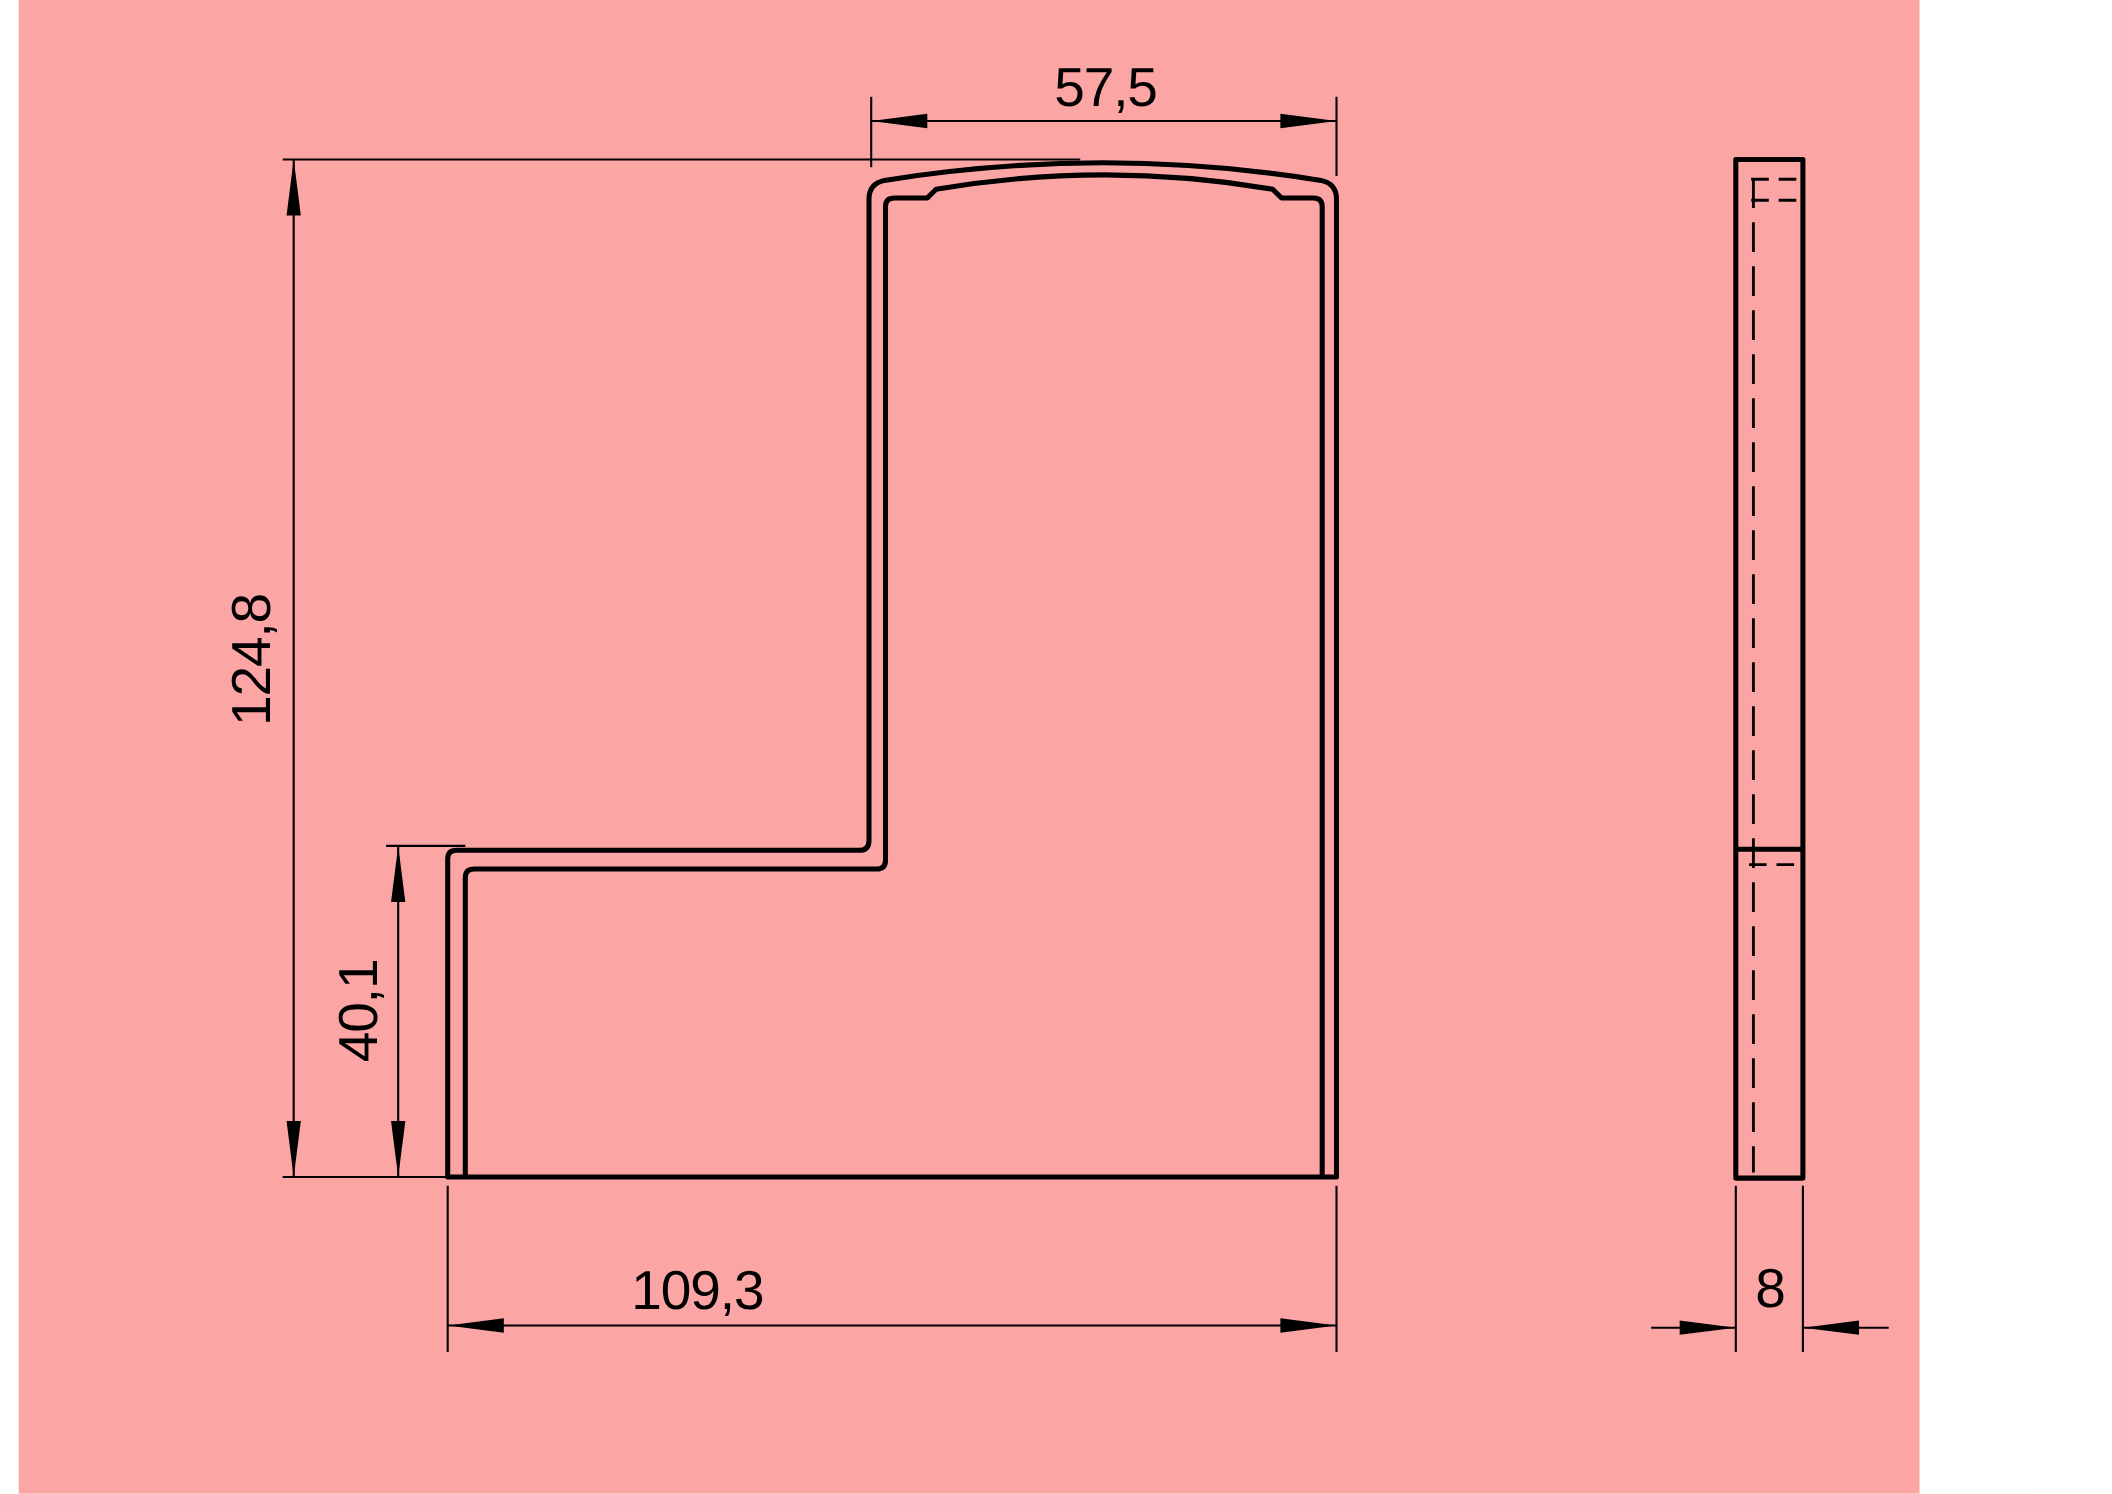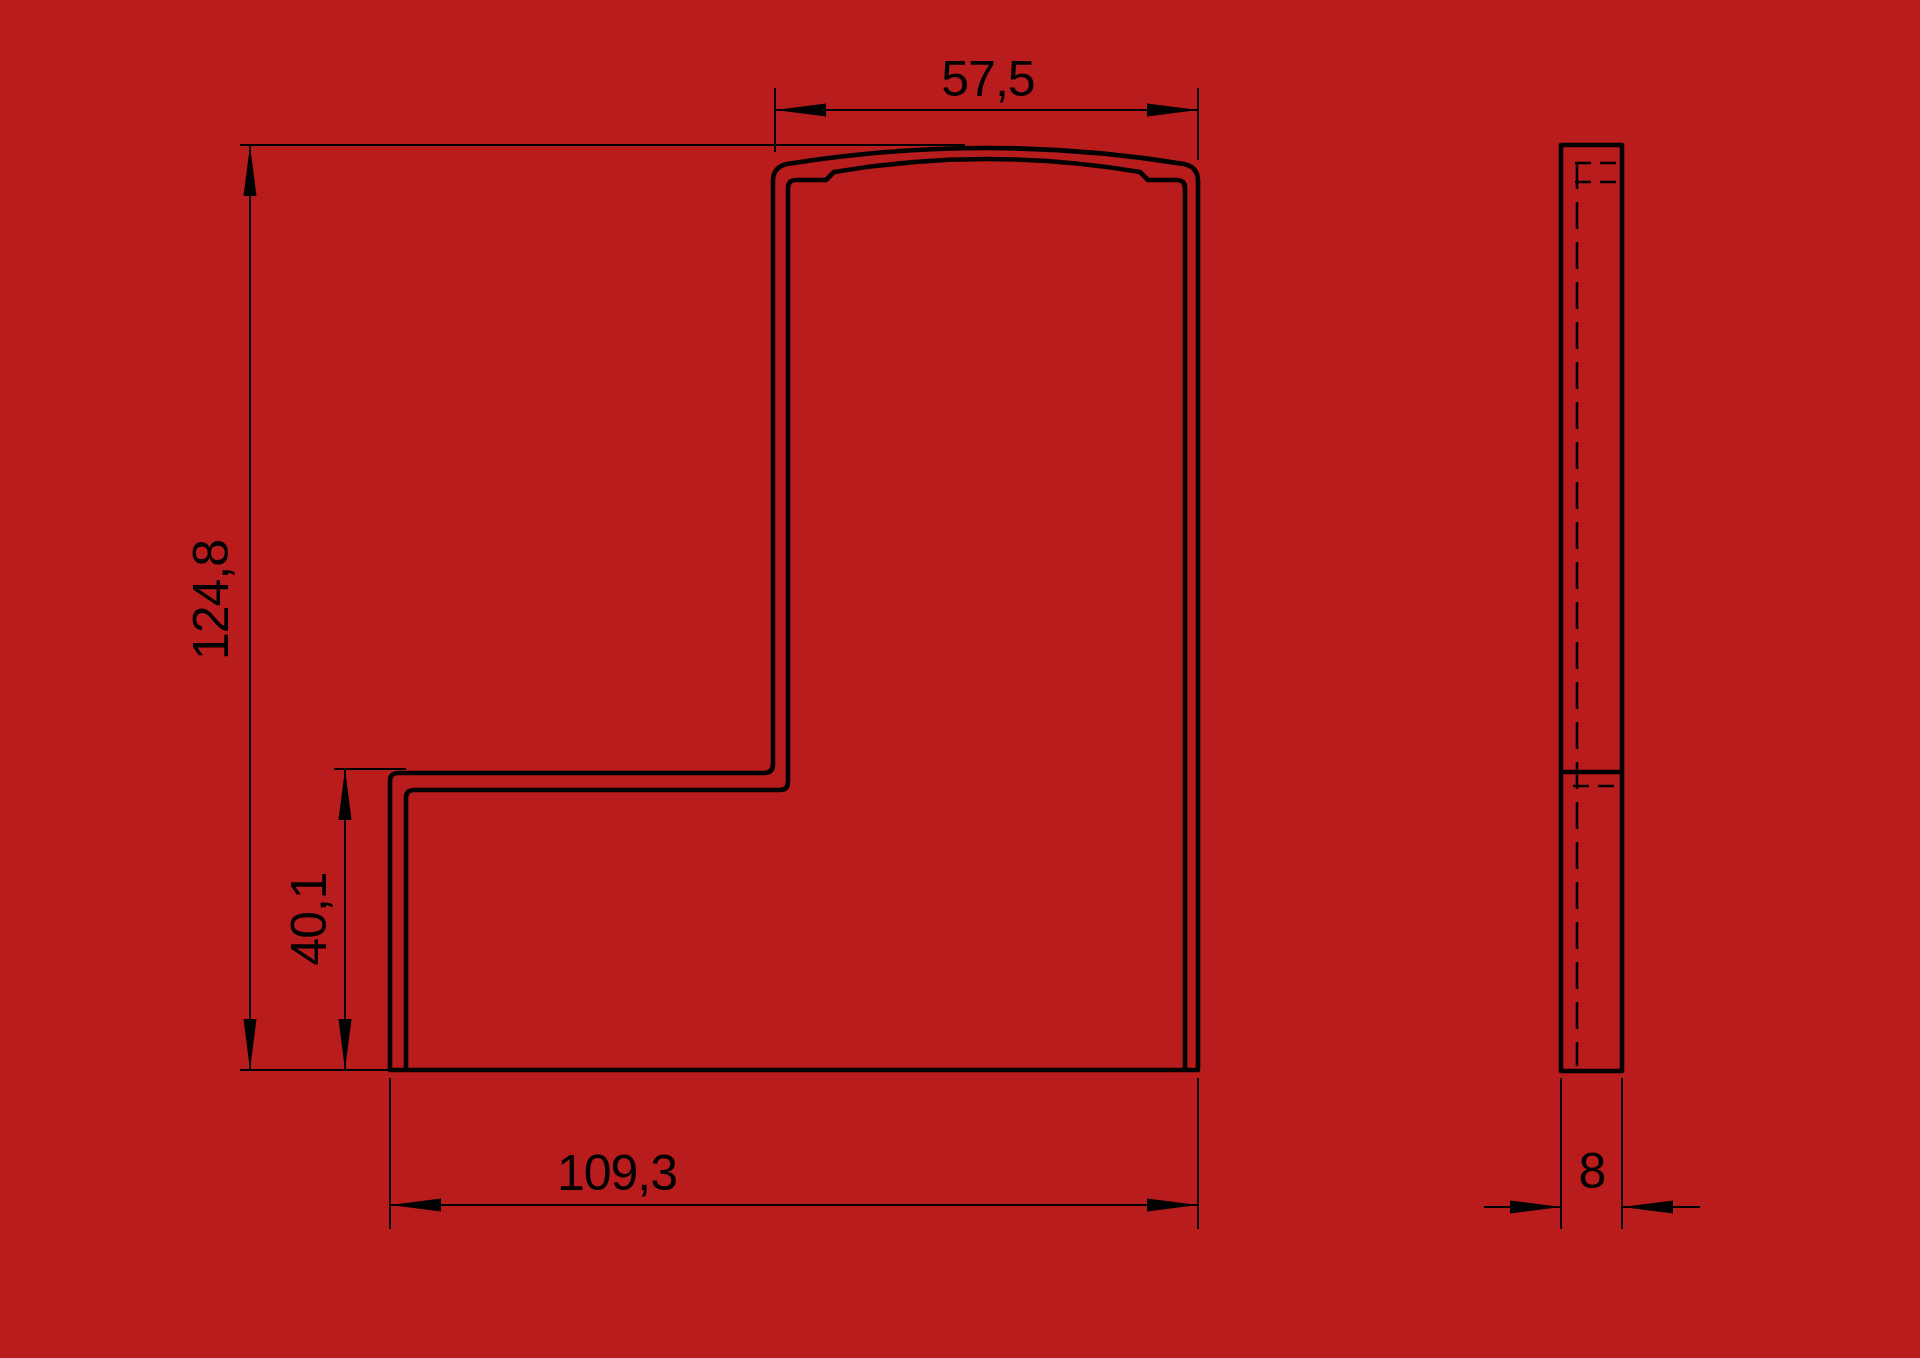--- a/index.html
+++ b/index.html
@@ -1,16 +1,16 @@
 <!DOCTYPE html>
 <html><head>
 <meta charset="utf-8">
 <style>
   html,body{margin:0;padding:0;background:#ffffff;}
-  .stage{width:1920px;height:1358px;position:relative;background:#b91c1c;overflow:hidden;}
+  .stage{width:1728px;height:1358px;position:relative;background:#fca5a5;overflow:hidden;margin-left:17px;}
   svg{display:block;}
   .thick{stroke:#000;stroke-width:4.6;fill:none;stroke-linecap:butt;stroke-linejoin:round;}
   .thin{stroke:#000;stroke-width:1.9;fill:none;}
   .dashline{stroke:#000;stroke-width:2.6;fill:none;}
   .arrow{fill:#000;stroke:none;}
   .dimtext{font-family:"Liberation Sans","DejaVu Sans",sans-serif;font-size:50px;fill:#000;letter-spacing:-1px;}
 </style>
 </head>
 <body>
 

